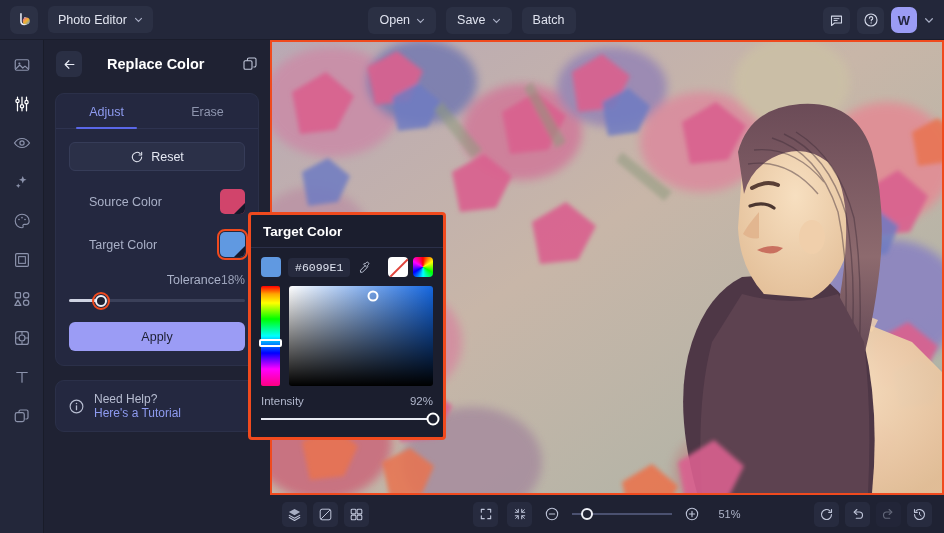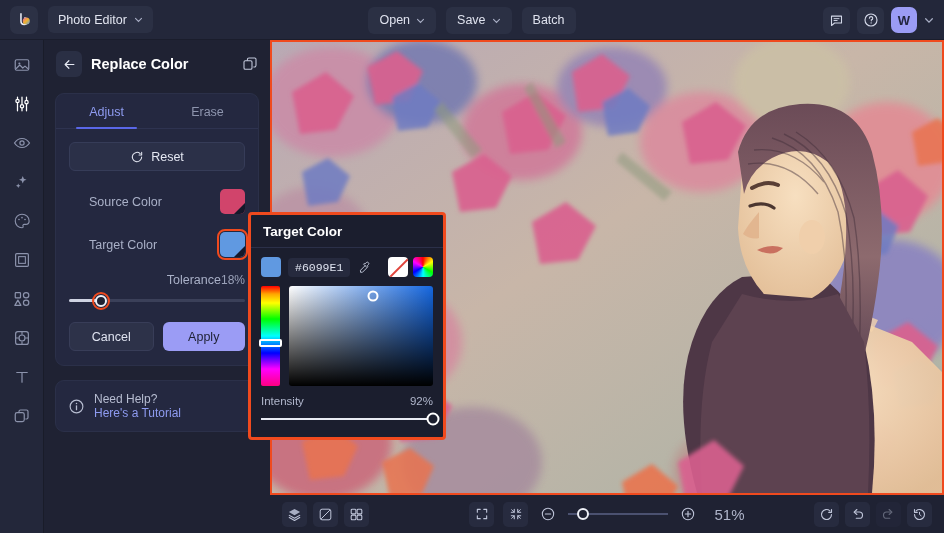--- a/index.html
+++ b/index.html
@@ -65,21 +65,21 @@
     cursor: pointer; color: #8c93ac; border-radius: 5px;
   }
   .rail-item.active { color: #ffffff; }
 
   
   .panel {
     position: absolute; left: 44px; top: 40px; width: 226px; height: 493px;
     background: #1f2233;
   }
   .panel-head {
-    height: 48px; display: flex; align-items: center; padding: 0 12px; gap: 9px;
+    height: 48px; display: flex; align-items: center; padding: 0 12px; gap: 25px;
   }
   .back-btn {
     width: 26px; height: 26px; border-radius: 6px; background: #2a2f44;
     display: flex; align-items: center; justify-content: center; cursor: pointer;
     color: #e6e9f3;
   }
   .panel-title { color: #ffffff; font-size: 14.5px; font-weight: 600; flex: 1; }
   .panel-head-icon { color: #c4cadd; cursor: pointer; display: flex; }
 
   .card {
@@ -176,21 +176,21 @@
   .bb-icon {
     width: 25px; height: 25px; border-radius: 5px; background: #272b3f;
     display: flex; align-items: center; justify-content: center; cursor: pointer; color: #c0c6da;
   }
   .bb-plain { width: 22px; height: 22px; display: flex; align-items: center; justify-content: center; cursor: pointer; color: #c0c6da; }
   .zoom-track { position: relative; width: 100px; height: 2px; background: #4b5170; }
   .zoom-knob {
     position: absolute; top: 50%; width: 12px; height: 12px; border-radius: 50%;
     background: #1f2233; border: 2px solid #eef0f7; transform: translate(-50%,-50%); cursor: pointer;
   }
-  .zoom-pct { color: #aeb4c9; font-size: 15px; margin-left: 6px; }
+  .zoom-pct { color: #aeb4c9; font-size: 11px; margin-left: 6px; }
   .bb-right { position: absolute; right: 12px; display: flex; gap: 6px; align-items: center; }
   .dim { opacity: 0.42; }
 
   
   .popup {
     position: absolute; left: 248px; top: 212px; width: 198px; height: 228px;
     background: #1b1e2e; border: 3px solid #f04a1e; border-radius: 4px; overflow: hidden;
   }
   .popup-head {
     height: 33px; display: flex; align-items: center; padding: 0 12px;
@@ -435,23 +435,20 @@
             <span class="row-label">Tolerance</span>
             <span class="slider-val">18%</span>
           </div>
           <div class="track">
             <div class="track-fill" style="width:18%"></div>
             <div class="knob knob-sel" style="left:18%"></div>
           </div>
         </div>
 
         <div class="btn-row">
-          <div class="btn btn-cancel">
-            <span>Cancel</span>
-          </div>
           <div class="btn btn-apply">
             <span>Apply</span>
           </div>
         </div>
       </div>
     </div>
 
     <div class="help-card">
       <svg width="17" height="17" viewBox="0 0 24 24" style="flex:none">
         <circle cx="12" cy="12" r="9" fill="none" stroke="#b7bdd1" stroke-width="1.6"></circle>

